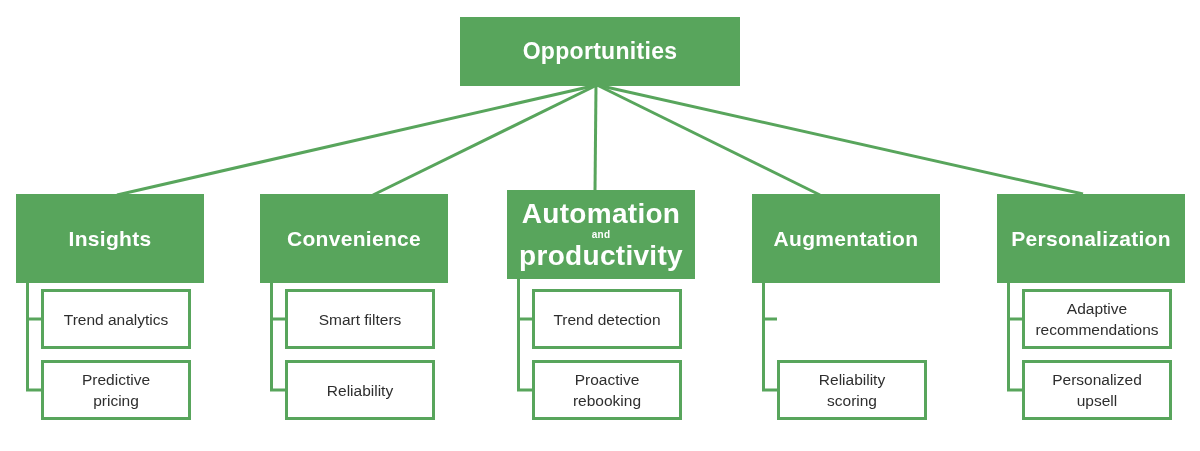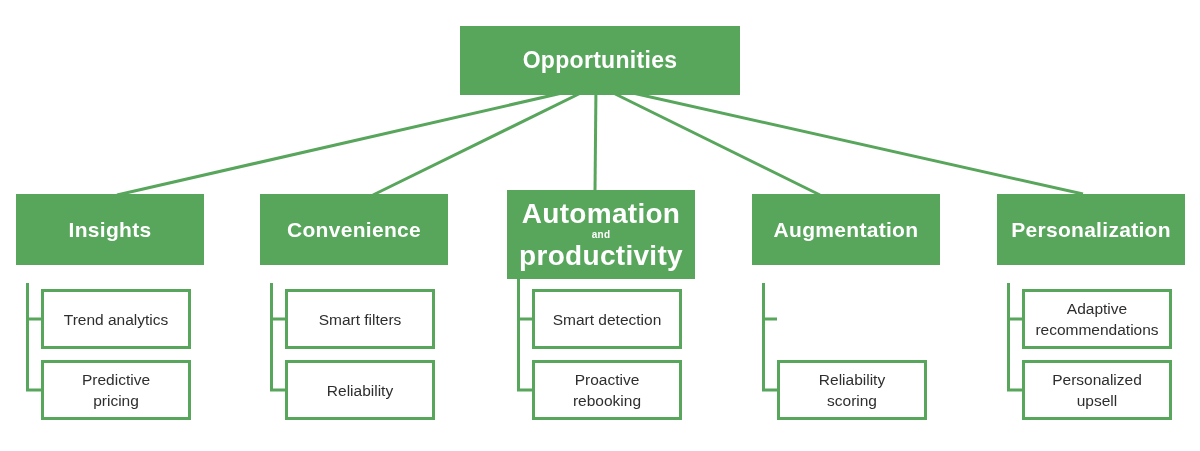--- a/index.html
+++ b/index.html
@@ -37,25 +37,24 @@
     align-items: center;
     justify-content: center;
     text-align: center;
     font-weight: bold;
     letter-spacing: 0.3px;
   }
   .root-node {
     left: 460px; top: 17px;
     width: 280px; height: 69px;
     font-size: 23px;
-    margin-top: 9px;
   }
   .branch-title {
     top: 194px;
-    width: 188px; height: 71px;
+    width: 188px; height: 89px;
     font-size: 21px;
   }
   .branch-title.tall {
     top: 190px; height: 89px;
   }
   .title-line-main { font-size: 28px; line-height: 25px; }
   .title-line-small { font-size: 10px; line-height: 17px; }
   .child-node {
     position: absolute;
     width: 150px; height: 60px;
@@ -117,21 +116,21 @@
   <div class="child-node row2" style="left:285px">
     <span>Reliability</span>
   </div>
 
   <div class="node branch-title tall" style="left:507px">
     <span class="title-line-main">Automation</span>
     <span class="title-line-small">and</span>
     <span class="title-line-main">productivity</span>
   </div>
   <div class="child-node row1" style="left:532px">
-    <span>Smart detection</span>
+    <span>Trend detection</span>
   </div>
   <div class="child-node row2" style="left:532px">
     <span>Proactive
 rebooking</span>
   </div>
 
   <div class="node branch-title" style="left:752px">
     <span>Augmentation</span>
   </div>
   <div class="child-node row2" style="left:777px">

